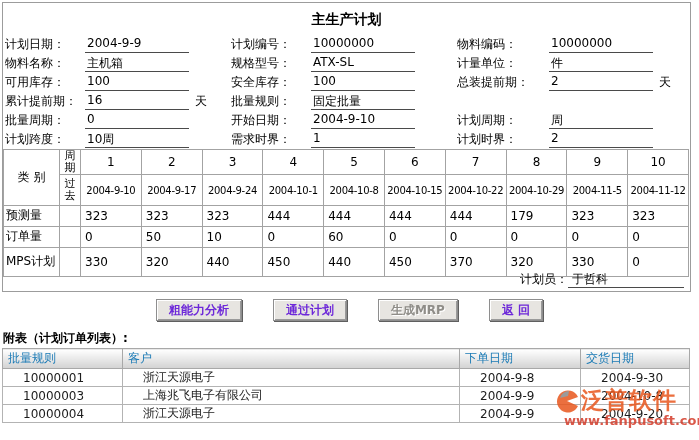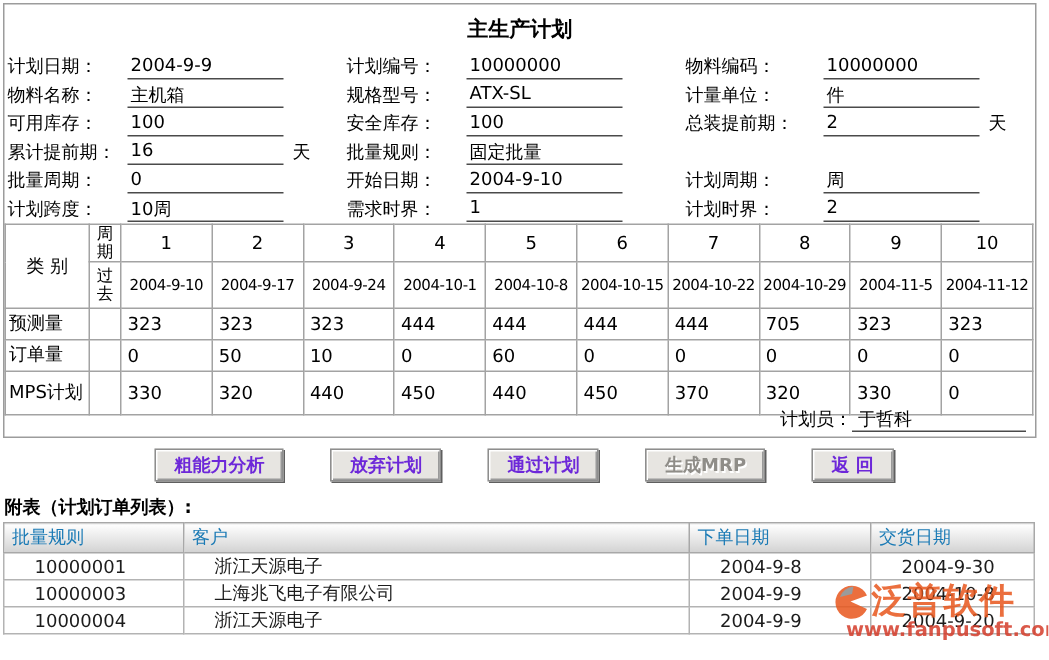--- a/index.html
+++ b/index.html
@@ -138,21 +138,21 @@
           <tr>
             <th class="rowlabel">预测量</th>
             <td class="narrow"></td>
             <td class="val">323</td>
             <td class="val">323</td>
             <td class="val">323</td>
             <td class="val">444</td>
             <td class="val">444</td>
             <td class="val">444</td>
             <td class="val">444</td>
-            <td class="val">705</td>
+            <td class="val">179</td>
             <td class="val">323</td>
             <td class="val">323</td>
           </tr>
           <tr>
             <th class="rowlabel">订单量</th>
             <td class="narrow"></td>
             <td class="val">0</td>
             <td class="val">50</td>
             <td class="val">10</td>
             <td class="val">0</td>
@@ -179,21 +179,20 @@
           </tr>
         </tbody>
       </table>
     <div class="planner">
       <span>计划员：</span><span class="pvalue">于哲科</span>
     </div>
   </div>
 
   <div class="buttons">
     <button class="btn">粗能力分析</button>
-    <button class="btn">放弃计划</button>
     <button class="btn">通过计划</button>
     <button class="btn disabled">生成MRP</button>
     <button class="btn">返 回</button>
   </div>
 
   <div class="orders-title">附表（计划订单列表）:</div>
   <table class="orders-table">
       <thead>
         <tr>
           <th class="c0">批量规则</th>

